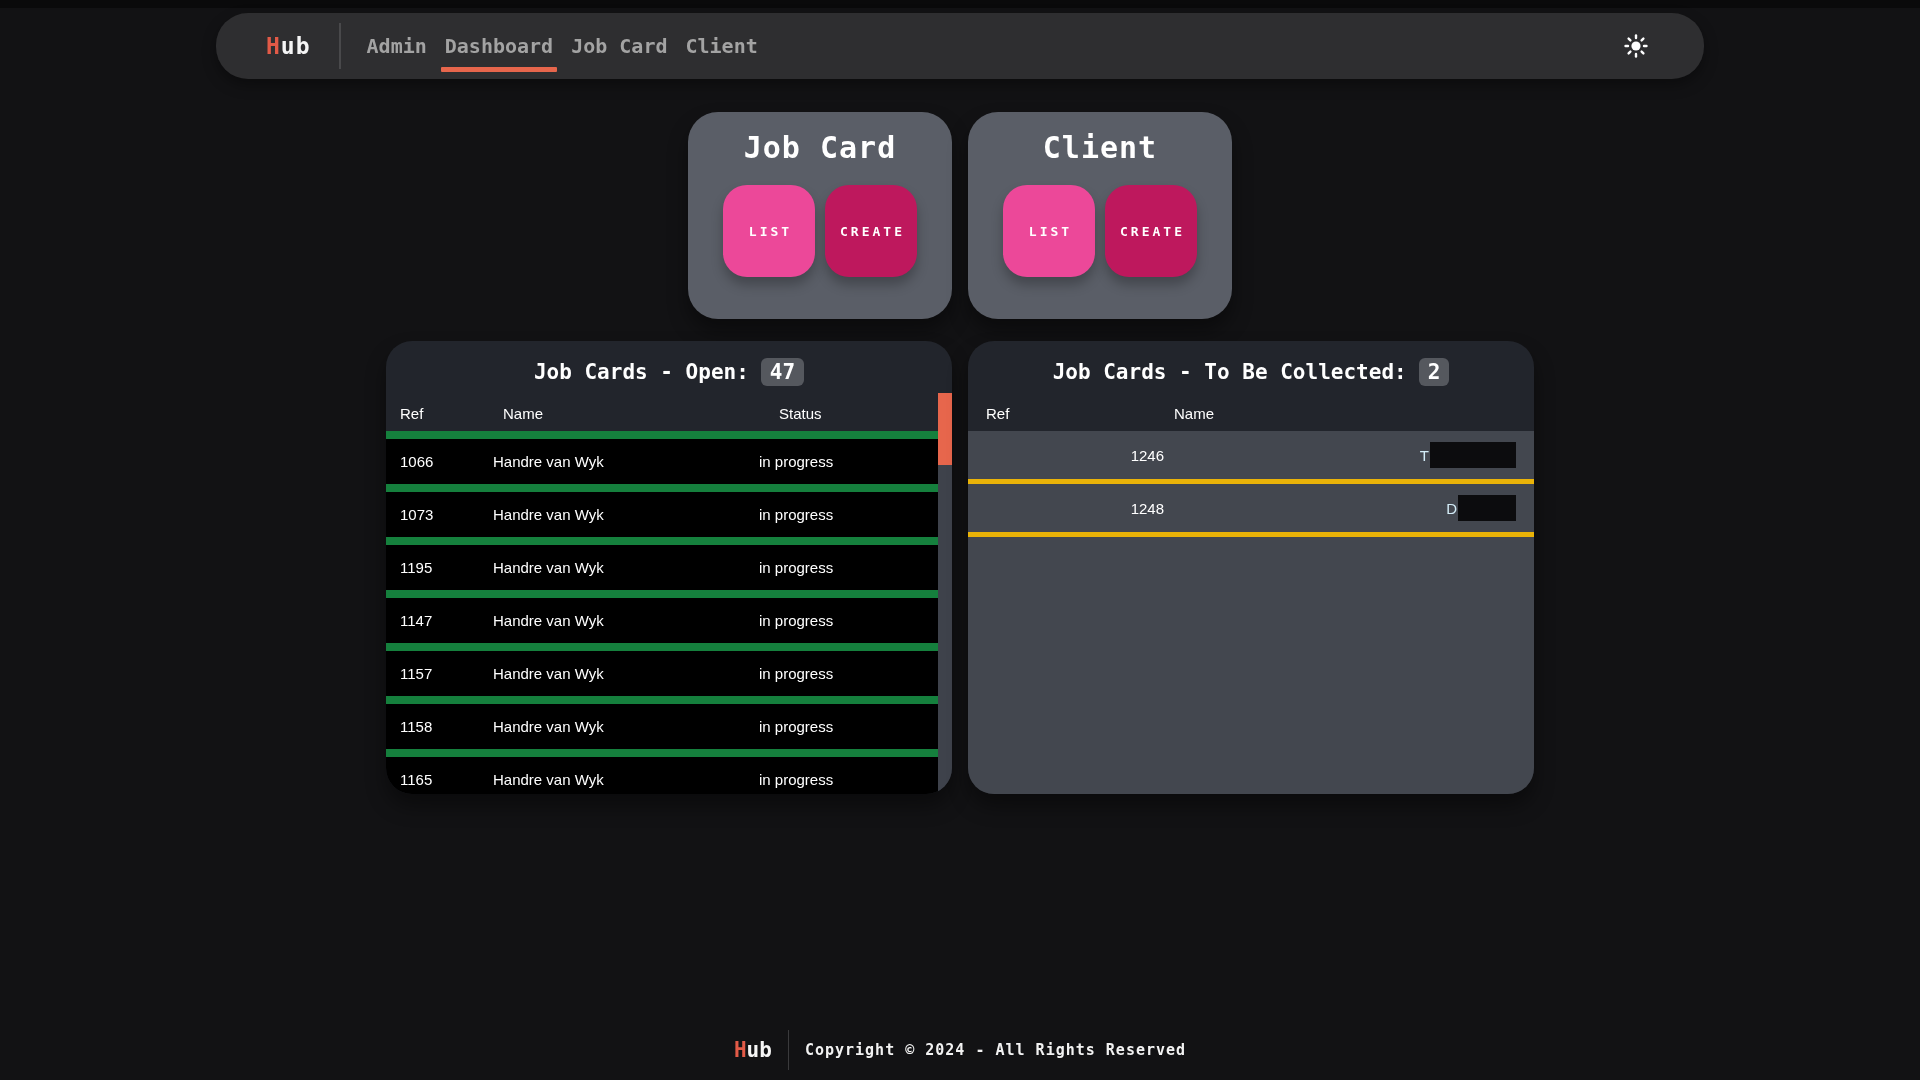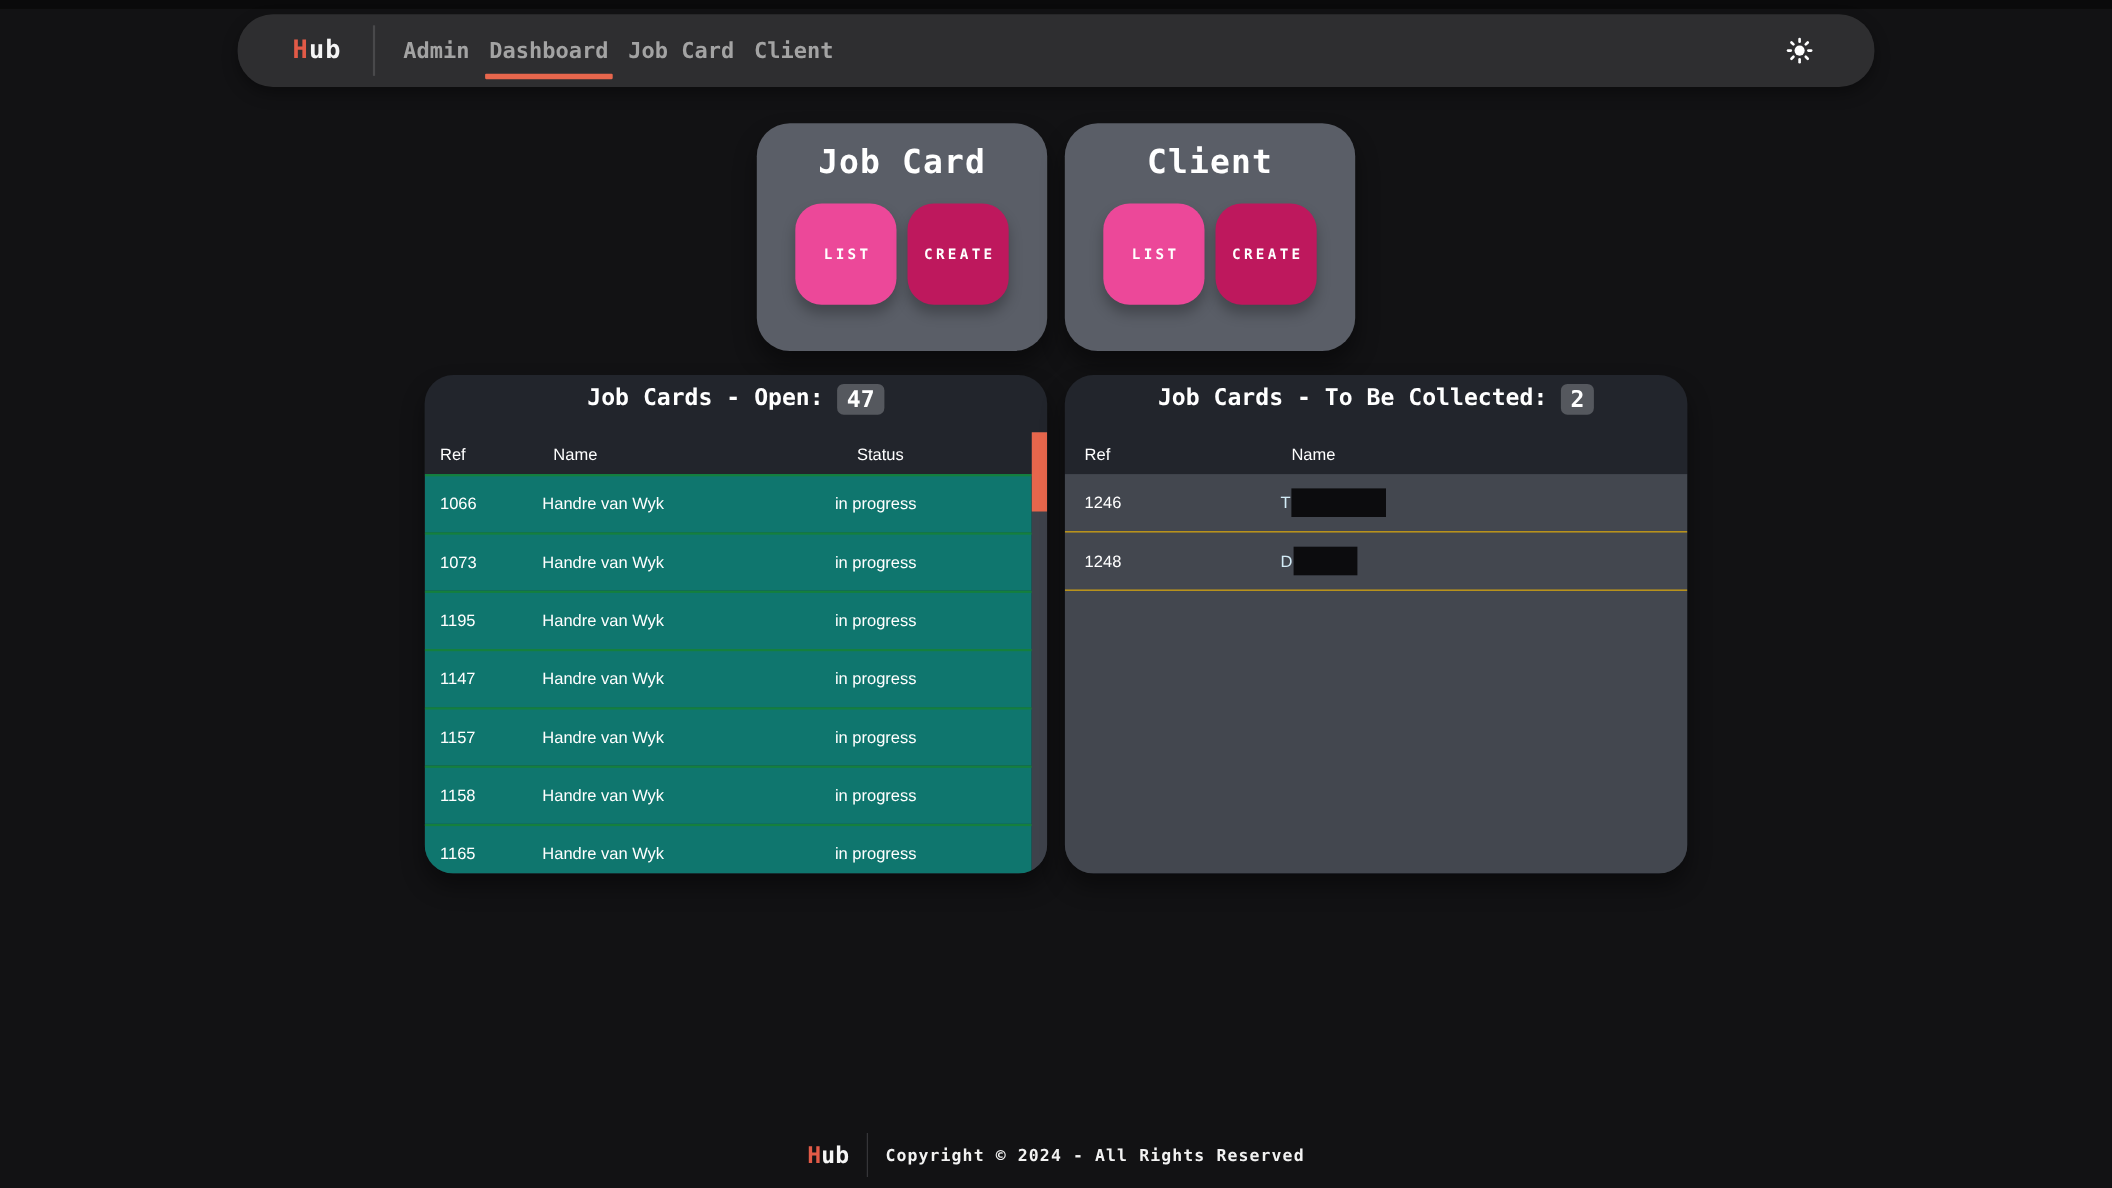--- a/index.html
+++ b/index.html
@@ -64,21 +64,21 @@
 
   
   .panels-row { display: flex; justify-content: center; gap: 16px; margin-top: 22px; }
   .panel {
     width: 566px; height: 453px;
     background: #22252c; border-radius: 26px;
     position: relative; overflow: hidden;
     box-shadow: 0 12px 20px rgba(0,0,0,0.4);
   }
   .panel-title {
-    height: 54px; display: flex; align-items: flex-start; justify-content: center;
+    height: 54px; display: flex; align-items: center; justify-content: center;
     gap: 12px; padding-top: 8px;
     font-size: 21px; font-weight: bold; color: #ffffff;
   }
   .count-badge {
     background: #55585e; color: #ffffff;
     border-radius: 6px; padding: 2px 9px;
     font-size: 21px; font-weight: bold;
   }
   .cols {
     height: 36px; display: grid; align-items: center;
@@ -86,35 +86,35 @@
     font-family: "Liberation Sans", sans-serif;
     font-size: 15px; color: #ffffff; gap: 10px;
   }
   .cols-left  { grid-template-columns: 93px 266px 1fr; }
   .cols-right { grid-template-columns: 178px 1fr; padding: 0 18px; }
 
   .left-body { position: absolute; top: 90px; left: 0; right: 14px; bottom: 0; overflow: hidden; }
   .row-green {
     height: 53px; display: grid; grid-template-columns: 93px 266px 1fr;
     align-items: center; padding: 0 14px;
-    background: #0f766e; border-top: 2px solid #15803d;
+    background: #000000; border-top: 8px solid #15803d;
     font-family: "Liberation Sans", sans-serif;
     font-size: 15px; color: #ffffff; cursor: pointer;
   }
 
   .scrollbar { position: absolute; top: 52px; right: 0; bottom: 0; width: 14px; background: #3e424b; cursor: pointer; }
   .scroll-thumb { position: absolute; top: 0; left: 0; right: 0; height: 72px; background: #e7664c; }
 
   .right-body { position: absolute; top: 90px; left: 0; right: 0; bottom: 0; background: #43474f; }
   .row-gray {
     height: 53px; display: grid; grid-template-columns: 178px 1fr;
     align-items: center; padding: 0 18px;
-    border-bottom: 1px solid #eab308;
+    border-bottom: 5px solid #eab308;
     font-family: "Liberation Sans", sans-serif;
-    font-size: 15px; color: #ffffff; cursor: pointer;
+    font-size: 15px; color: #ffffff; cursor: pointer; text-align: right;
   }
   .name-initial { color: #d3ecf7; display: inline-block; vertical-align: middle; }
   .redact { display: inline-block; height: 26px; background: #0c0c0e; vertical-align: middle; margin-left: 1px; }
   .redact-long { width: 86px; }
   .redact-short { width: 58px; }
 
   
   .footer {
     position: absolute; left: 0; right: 0; bottom: 10px;
     display: flex; align-items: center; justify-content: center;

